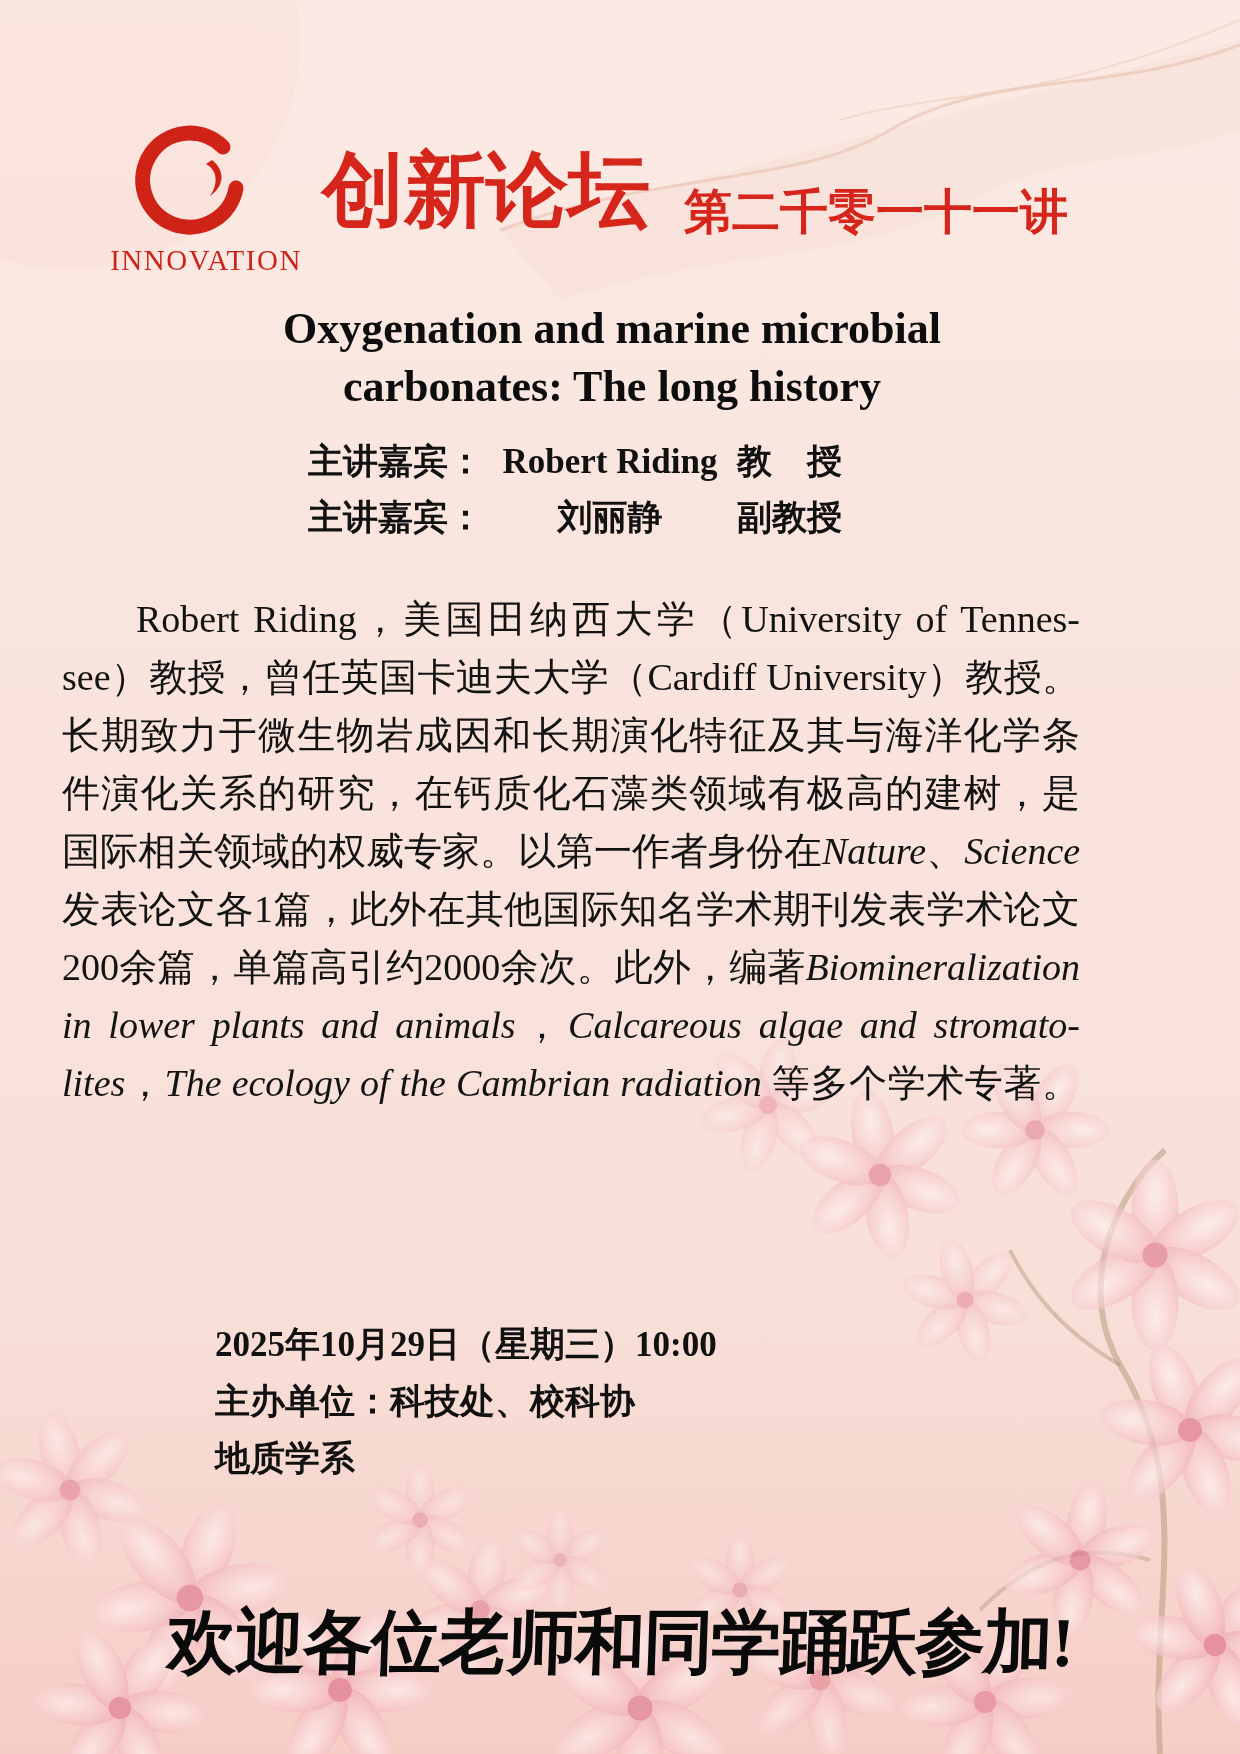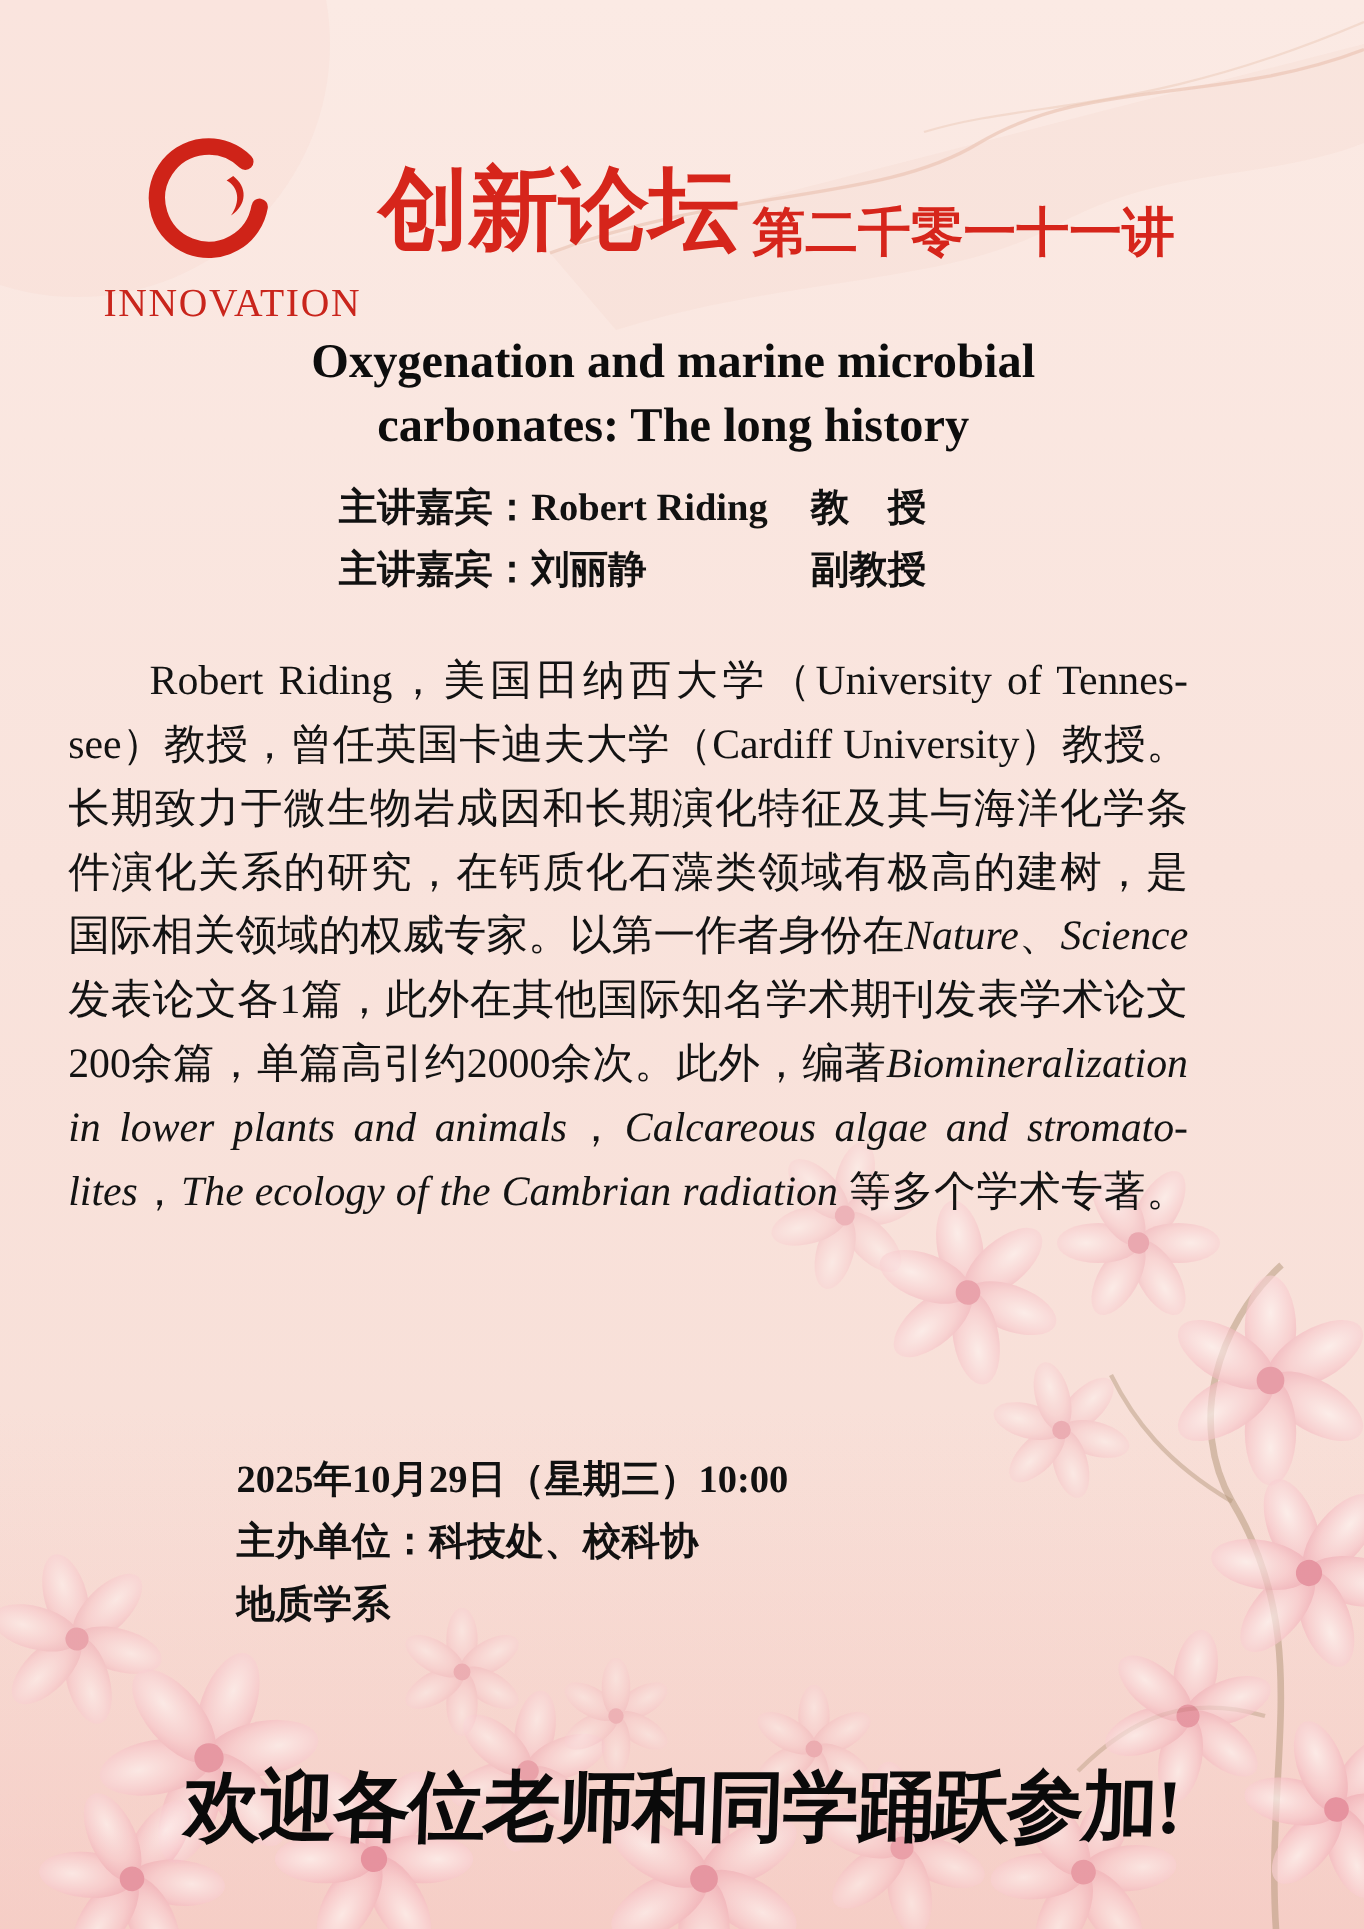--- a/index.html
+++ b/index.html
@@ -6,40 +6,40 @@
   .page {
     position:relative; width:1240px; height:1754px; overflow:hidden;
     background:linear-gradient(180deg,#fbeae4 0%, #f9e3dc 45%, #f7ddd5 100%);
     font-family:"Liberation Serif","DejaVu Serif",serif; color:#151515;
   }
   .decor { position:absolute; inset:0; z-index:0; pointer-events:none; }
   .layer { position:absolute; z-index:2; }
 
   .logo-icon { position:absolute; left:128px; top:116px; }
   .logo-text {
-    position:absolute; left:94px; top:254px; width:224px; text-align:center;
-    font-size:36px; letter-spacing:1.5px; color:#c9251c; line-height:1.2;
+    position:absolute; left:94px; top:243px; width:224px; text-align:center;
+    font-size:29px; letter-spacing:1.5px; color:#c9251c; line-height:1.2;
   }
   .forum-title {
-    position:absolute; left:344px; top:150px; font-size:82px; font-weight:700;
+    position:absolute; left:322px; top:150px; font-size:82px; font-weight:700;
     color:#d6251b; line-height:1; letter-spacing:0px; white-space:nowrap;
   }
   .lecture-no {
     position:absolute; left:684px; top:188px; font-size:48px; font-weight:700;
     color:#d6251b; line-height:1; white-space:nowrap;
   }
   .en-title {
     position:absolute; left:0; right:16px; top:300px; text-align:center;
     font-size:44px; font-weight:700; line-height:1.32; color:#0d0d0d;
   }
   .people {
     position:absolute; left:308px; top:434px; font-size:35px; font-weight:700;
     line-height:56px; color:#111;
   }
-  .person-row { display:flex; white-space:pre; }
+  .person-row { display:flex; white-space:pre;text-align:center; }
   .person-name { width:254px; }
   .bio {
     position:absolute; left:62px; top:590px; width:1018px;
     font-size:38px; line-height:58px; color:#131313;
   }
   .bio-line { text-align:justify; text-align-last:justify; white-space:nowrap; }
   .bio-line:first-child { text-indent:74px; }
   .it { font-style:italic; }
   .details {
     position:absolute; left:215px; top:1316px; font-size:35px; font-weight:700;

